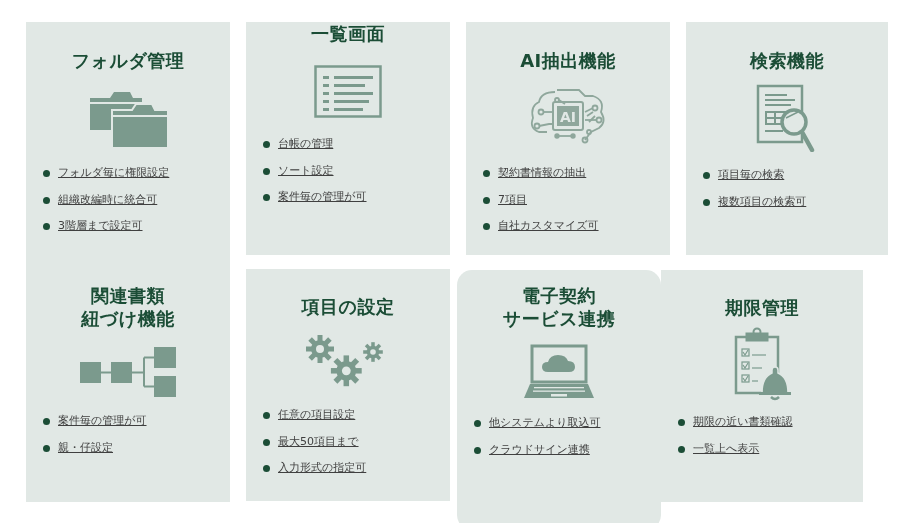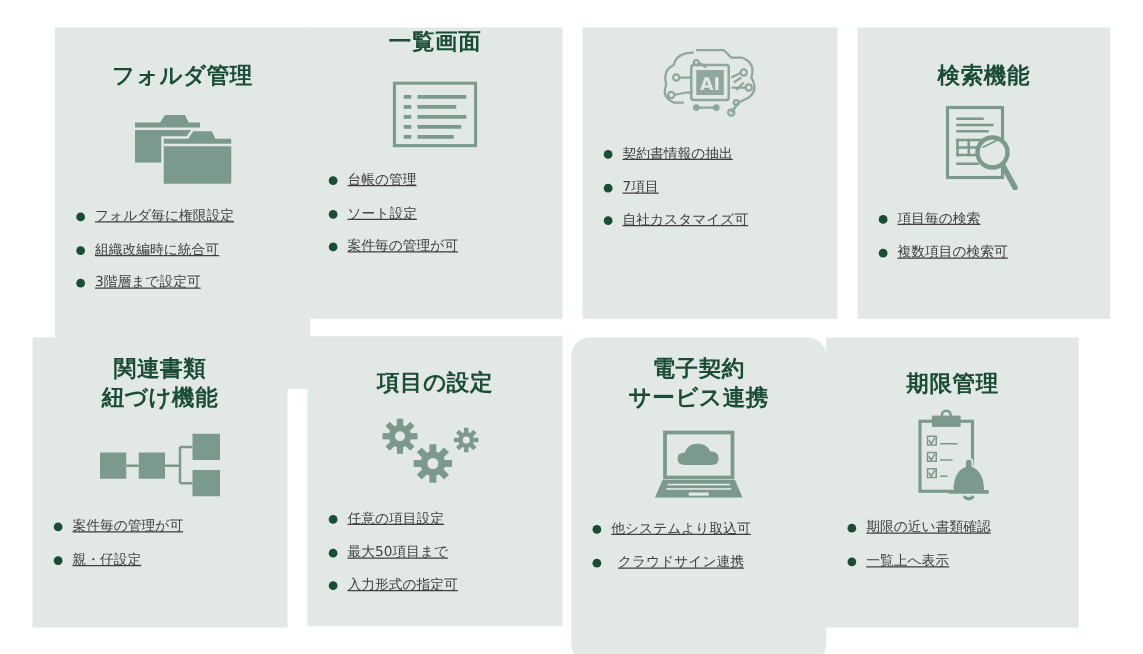--- a/index.html
+++ b/index.html
@@ -24,21 +24,21 @@
     text-decoration:underline;
   }
   ul.bullets li::before {
     content:""; position:absolute; left:1px; top:10px; width:7px; height:7px; border-radius:50%;
     background:#1b4d36;
   }
 </style>
 </head>
 <body>
 
-<div class="card" style="left:26px; top:22px; width:204px; height:289px;margin-left:18px;">
+<div class="card" style="left:26px; top:22px; width:204px; height:289px;">
   <div class="title" style="margin-top:27px;">フォルダ管理</div>
   <div class="icon-wrap" style="margin-top:14px; height:62px;">
     <svg width="84" height="60" viewBox="0 0 84 60">
       <path d="M4 10 H24 L28 4 H44 L47 10 H56 V42 H4 Z" fill="#7b9a8d"></path>
       <rect x="4" y="14" width="52" height="2" fill="#e1e8e5"></rect>
       <path d="M26 22 H46 L50 16 H66 L69 22 H82 V60 H26 Z" fill="#7b9a8d" stroke="#e1e8e5" stroke-width="2"></path>
       <rect x="27" y="27" width="55" height="2" fill="#e1e8e5"></rect>
     </svg>
   </div>
   <ul class="bullets" style="margin-top:12px;">
@@ -68,20 +68,21 @@
     </svg>
   </div>
   <ul class="bullets" style="margin-top:12px;">
     <li>台帳の管理</li>
     <li>ソート設定</li>
     <li>案件毎の管理が可</li>
   </ul>
 </div>
 
 <div class="card" style="left:466px; top:22px; width:204px; height:233px;">
+  <div class="title" style="margin-top:27px;">AI抽出機能</div>
   <div class="icon-wrap" style="margin-top:14px; height:62px;">
     <svg width="82" height="62" viewBox="0 0 82 62" fill="none" stroke="#8fa79c" stroke-width="1.8">
       <path d="M28 6 Q14 6 12 16 Q3 20 6 32 Q2 42 12 46 L20 46"></path>
       <path d="M30 4 L52 4 L58 10 L66 10 Q78 14 74 26 Q80 36 72 42 L64 46 L58 54"></path>
       <circle cx="14" cy="26" r="2.5"></circle>
         <path d="M16.5 26 L26 26"></path>
       <circle cx="10" cy="40" r="2.5"></circle>
         <path d="M12 40 L22 38 L27 38"></path>
       <circle cx="30" cy="14" r="2"></circle>
         <path d="M32 14 L38 18"></path>
@@ -197,21 +198,21 @@
       <rect x="10" y="2" width="54" height="36" fill="none" stroke="#7b9a8d" stroke-width="3"></rect>
       <path d="M26 28 Q20 28 20 23 Q20 18 26 18 Q28 11 36 11 Q44 11 46 17 Q53 17 53 23 Q53 28 47 28 Z" fill="#7b9a8d"></path>
       <path d="M8 40 H66 L72 54 H2 Z" fill="#7b9a8d"></path>
       <g fill="#e1e8e5">
         <rect x="12" y="43" width="50" height="1.3"></rect>
         <rect x="11" y="46.5" width="52" height="1.3"></rect>
         <rect x="29" y="50" width="16" height="2.5"></rect>
       </g>
     </svg>
   </div>
-  <ul class="bullets" style="margin-top:10px;text-align:center;">
+  <ul class="bullets" style="margin-top:10px;">
     <li>他システムより取込可</li>
     <li>クラウドサイン連携</li>
   </ul>
 </div>
 
 <div class="card" style="left:661px; top:270px; width:202px; height:232px;">
   <div class="title" style="margin-top:26px;">期限管理</div>
   <div class="icon-wrap" style="margin-top:8px; height:76px;">
     <svg width="60" height="76" viewBox="0 0 60 76" fill="none" stroke="#7b9a8d">
       <rect x="4" y="10" width="42" height="56" stroke-width="2.5"></rect>

